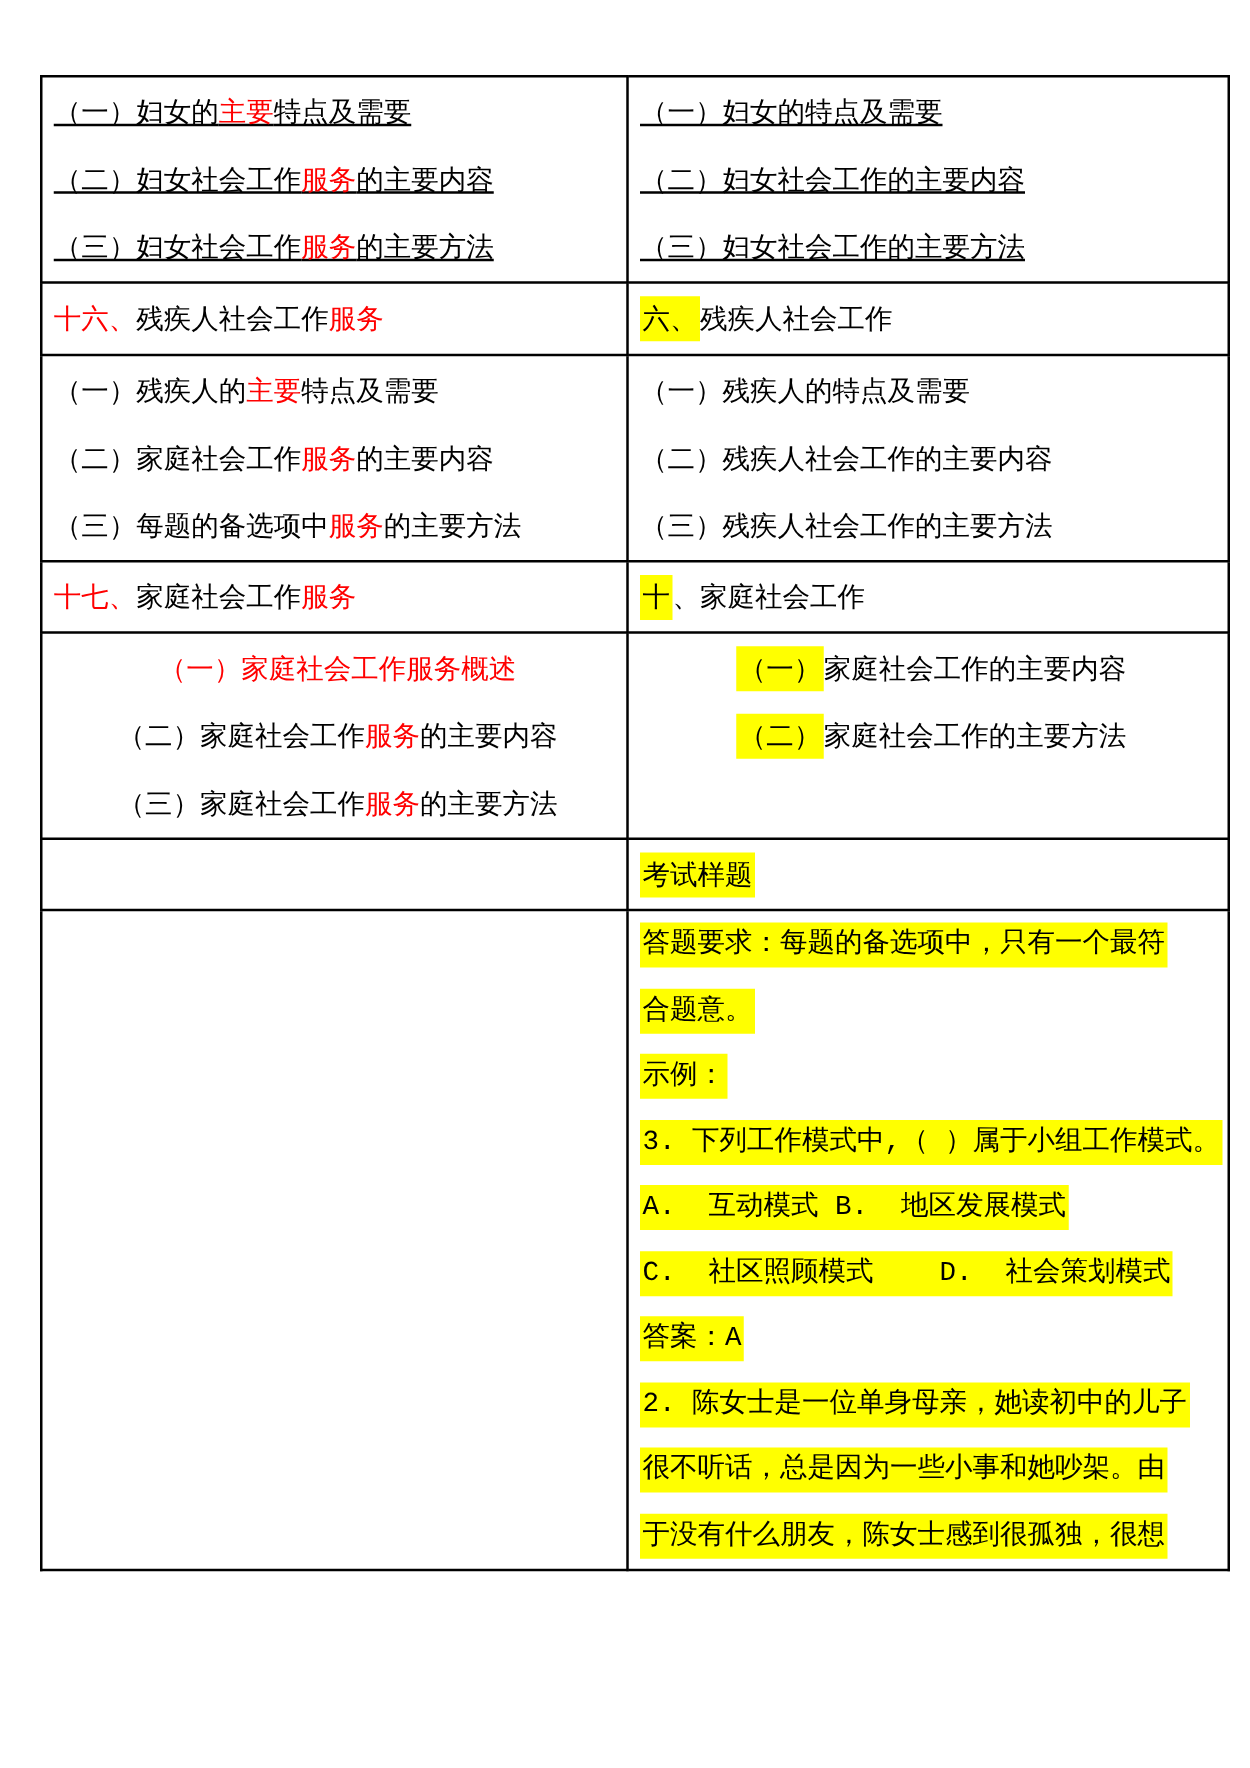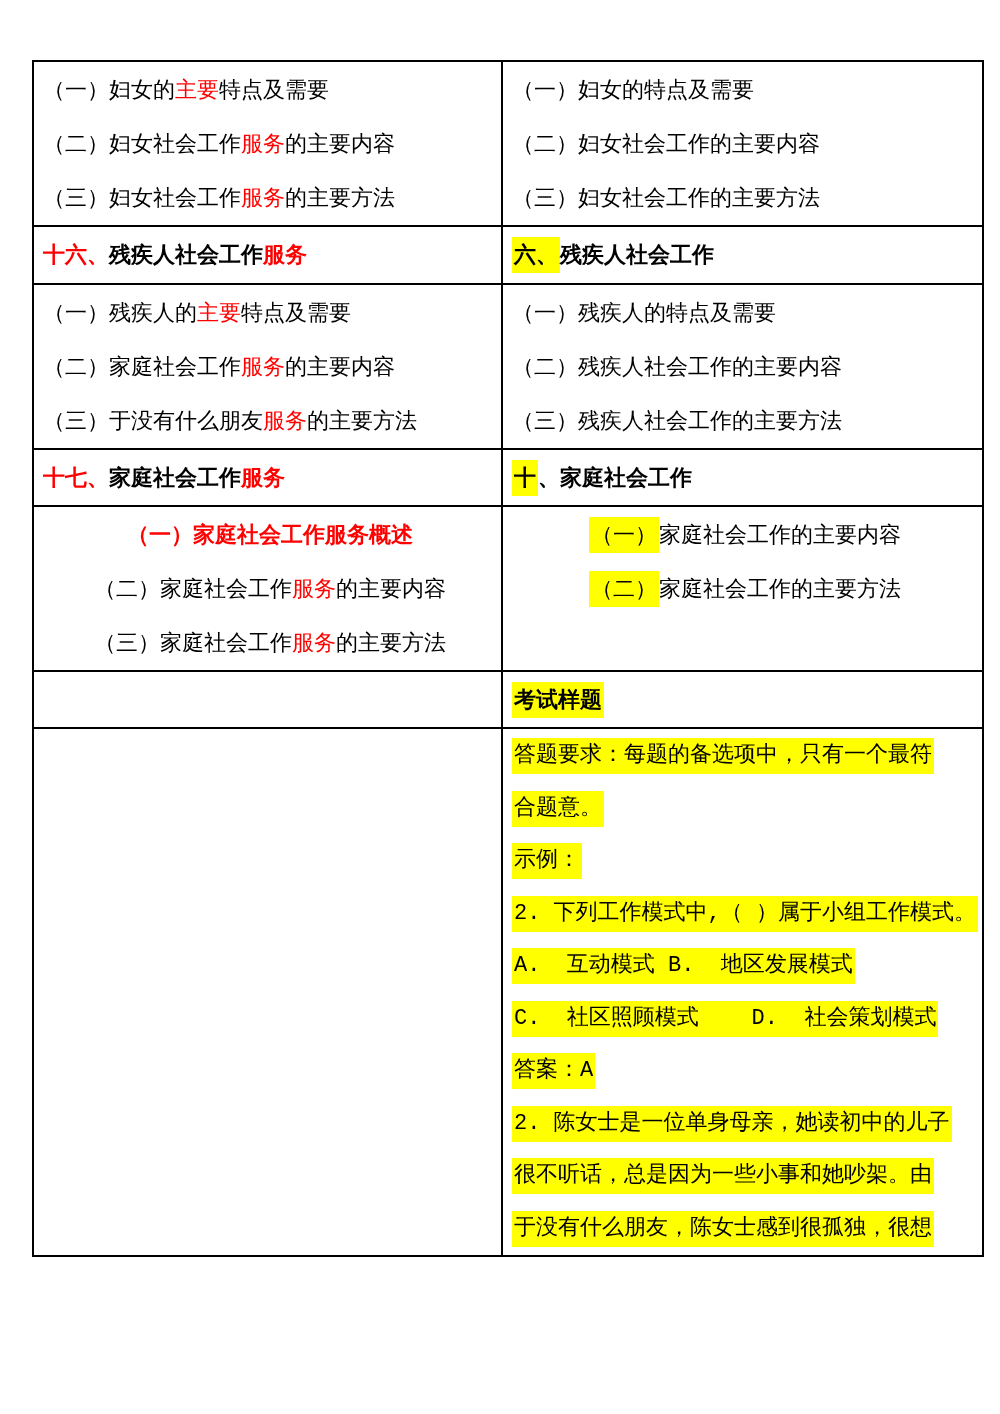--- a/index.html
+++ b/index.html
@@ -27,37 +27,37 @@
     table-layout:fixed;
   }
   table.cmp col.c0{width:469px;}
   table.cmp col.c1{width:471px;}
   table.cmp td{
     border:2px solid var(--border);
     vertical-align:top;
     padding:1px 4px 0 9px;
     overflow:hidden;
   }
-  tr.r0{height:160px;}
+  tr.r0{height:160px;text-decoration:underline;}
   tr.r1{height:58px;}
   tr.r2{height:144px;}
   tr.r3{height:53px;}
   tr.r4{height:162px;text-align:center;}
   tr.r5{height:50px;}
   tr.r6{height:65px;}
   tr.r7{height:525px;}
   .line{
     font-size:22px;
     line-height:54px;
     white-space:pre;
   }
   tr.r7 .line{line-height:52.5px;font-family:Liberation Mono, monospace;}
   .red{color:var(--red);}
   .hl{background:var(--hl);padding:5px 2px 6px 2px;}
-  .bold{font-weight:bold;margin-top:18px;}
+  .bold{font-weight:normal;margin-top:18px;}
 </style>
 </head>
 <body>
 
 <div class="page">
   <table class="cmp">
     <colgroup>
       <col class="c0">
       <col class="c1">
     </colgroup>
@@ -79,21 +79,21 @@
             <div class="line"><span class="red">十六、</span><span>残疾人社会工作</span><span class="red">服务</span></div>
           </td>
           <td class="bold">
             <div class="line"><span class="hl">六、</span><span>残疾人社会工作</span></div>
           </td>
         </tr>
         <tr class="r2">
           <td>
             <div class="line"><span>（一）残疾人的</span><span class="red">主要</span><span>特点及需要</span></div>
             <div class="line"><span>（二）家庭社会工作</span><span class="red">服务</span><span>的主要内容</span></div>
-            <div class="line"><span>（三）于没有什么朋友</span><span class="red">服务</span><span>的主要方法</span></div>
+            <div class="line"><span>（三）每题的备选项中</span><span class="red">服务</span><span>的主要方法</span></div>
           </td>
           <td>
             <div class="line"><span>（一）残疾人的特点及需要</span></div>
             <div class="line"><span>（二）残疾人社会工作的主要内容</span></div>
             <div class="line"><span>（三）残疾人社会工作的主要方法</span></div>
           </td>
         </tr>
         <tr class="r3">
           <td class="bold">
             <div class="line"><span class="red">十七、</span><span>家庭社会工作</span><span class="red">服务</span></div>
@@ -118,21 +118,21 @@
           <td class="bold">
             <div class="line"><span class="hl">考试样题</span></div>
           </td>
         </tr>
         <tr class="r7">
           <td></td>
           <td>
             <div class="line"><span class="hl">答题要求：每题的备选项中，只有一个最符</span></div>
             <div class="line"><span class="hl">合题意。</span></div>
             <div class="line"><span class="hl">示例：</span></div>
-            <div class="line"><span class="hl">2. 下列工作模式中,（ ）属于小组工作模式。</span></div>
+            <div class="line"><span class="hl">3. 下列工作模式中,（ ）属于小组工作模式。</span></div>
             <div class="line"><span class="hl">A.  互动模式 B.  地区发展模式</span></div>
             <div class="line"><span class="hl">C.  社区照顾模式    D.  社会策划模式</span></div>
             <div class="line"><span class="hl">答案：A</span></div>
             <div class="line"><span class="hl">2. 陈女士是一位单身母亲，她读初中的儿子</span></div>
             <div class="line"><span class="hl">很不听话，总是因为一些小事和她吵架。由</span></div>
             <div class="line"><span class="hl">于没有什么朋友，陈女士感到很孤独，很想</span></div>
           </td>
         </tr>
       </tbody>
   </table>

